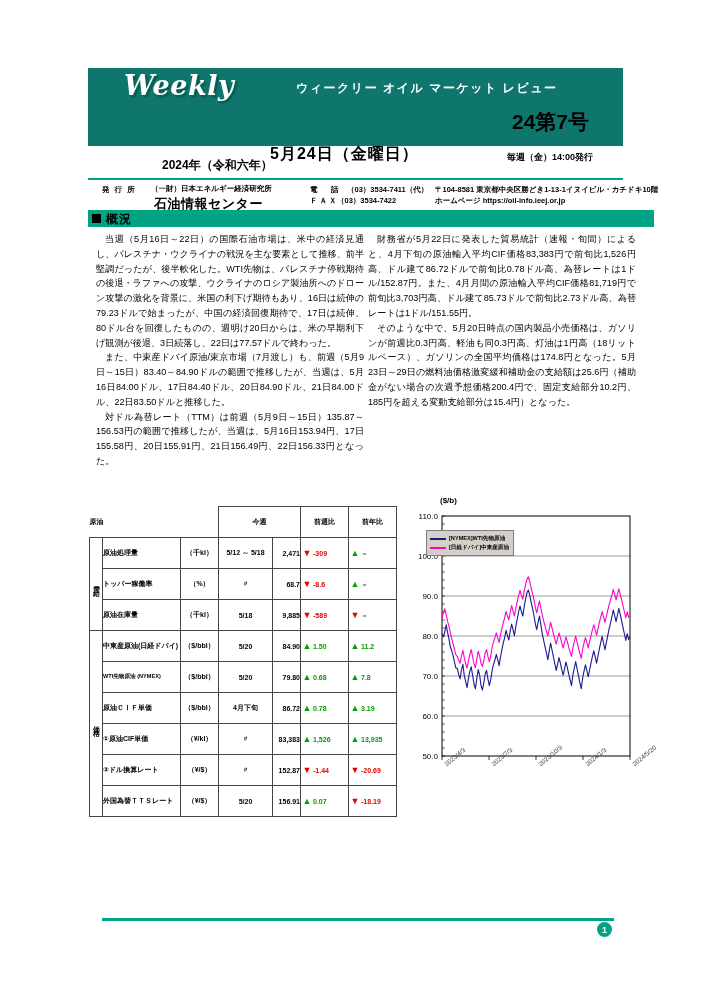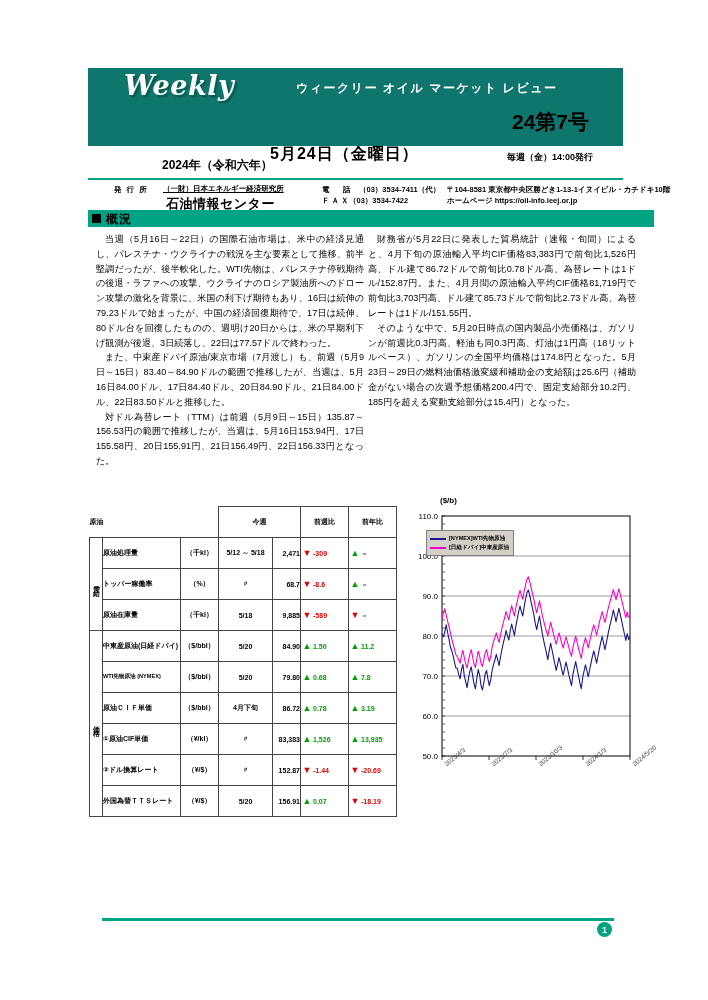--- a/index.html
+++ b/index.html
@@ -55,23 +55,23 @@
   }
   .dl-issuetime{
     position:absolute;left:419px;top:3px;
     font-size:9px;font-weight:bold;color:#000;white-space:nowrap;
   }
   .rule-top{
     position:absolute;left:88px;top:178px;width:535px;height:2px;background:#00a383;
   }
 
   
-  .pub{position:absolute;left:100px;top:182px;width:535px;height:30px;font-size:7.5px;}
+  .pub{position:absolute;left:88px;top:182px;width:535px;height:30px;font-size:7.5px;}
   .pub-lbl{position:absolute;left:14px;top:3px;letter-spacing:1.5px;font-weight:bold;}
-  .pub-org{position:absolute;left:63px;top:2px;font-weight:bold;font-size:7.5px;text-decoration:underline;}
+  .pub-org{position:absolute;left:63px;top:2px;font-weight:bold;font-size:7.5px;}
   .pub-center{position:absolute;left:66px;top:13px;font-weight:bold;font-size:13px;letter-spacing:.5px;}
   .pub-tel-lbl{position:absolute;left:222px;top:3px;font-weight:bold;letter-spacing:3px;}
   .pub-tel{position:absolute;left:249px;top:3px;font-weight:bold;padding-left:10px;}
   .pub-fax-lbl{position:absolute;left:222px;top:14px;font-weight:bold;letter-spacing:2px;}
   .pub-fax{position:absolute;left:249px;top:14px;font-weight:bold;}
   .pub-addr{position:absolute;left:347px;top:3px;font-weight:bold;white-space:nowrap;}
   .pub-web{position:absolute;left:347px;top:14px;font-weight:bold;white-space:nowrap;}
 
   
   .secbar{

